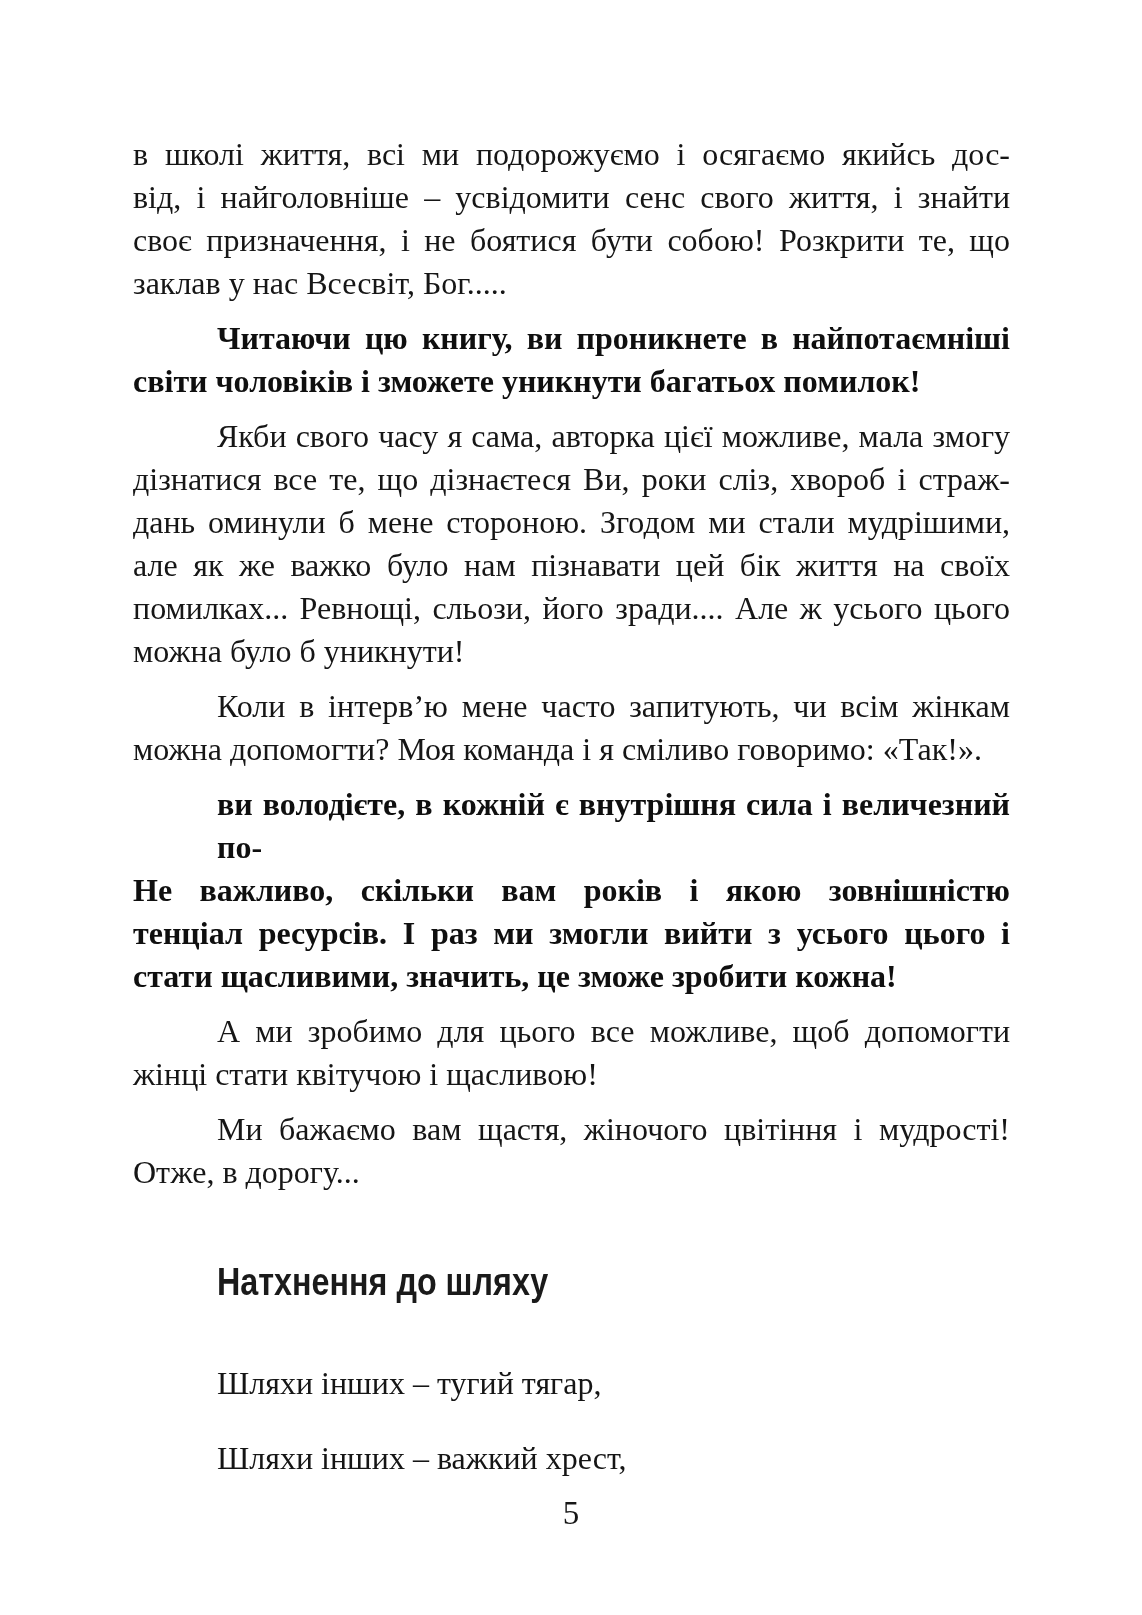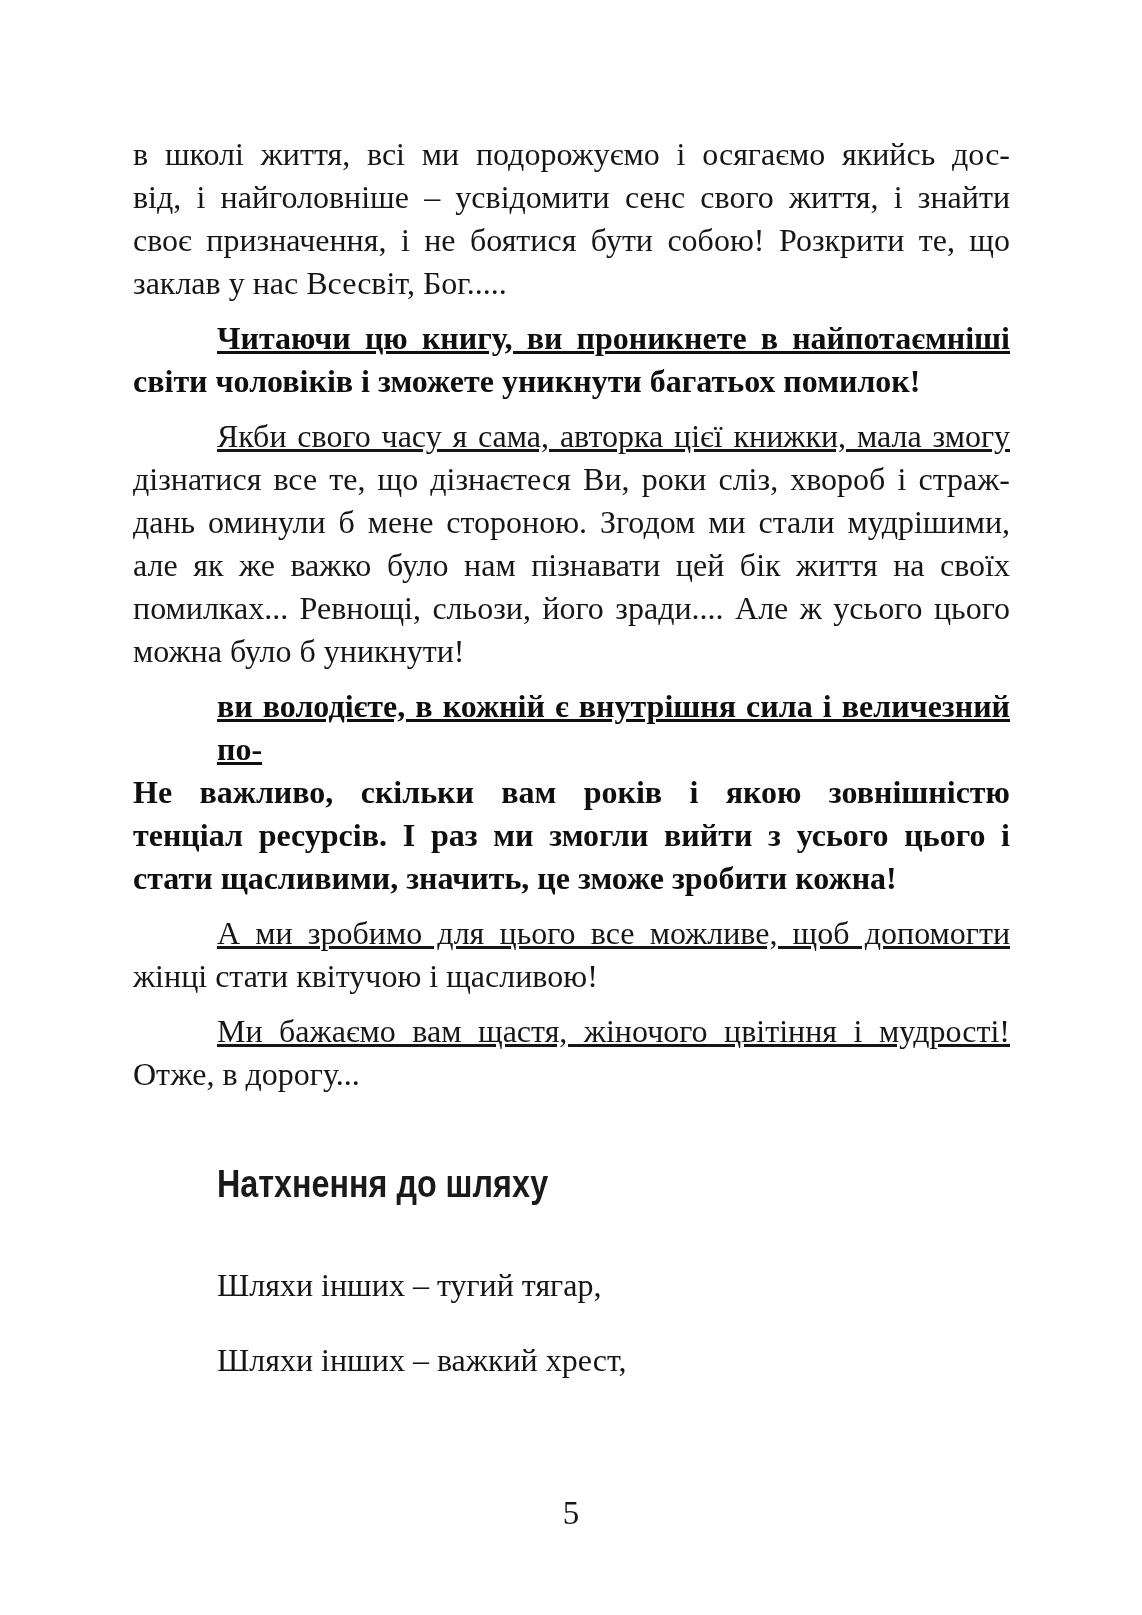--- a/index.html
+++ b/index.html
@@ -25,21 +25,21 @@
   .line {
     text-align: justify;
     text-align-last: justify;
     -moz-text-align-last: justify;
   }
   .line.last {
     text-align: center;
     text-align-last: left;
     -moz-text-align-last: left;
   }
-  .para.indent .line:first-child { padding-left: 84px; text-decoration: underline; }
+  .para.indent .line:first-child { padding-left: 84px; }
   .section-heading {
     margin-top: 64px;
     padding-left: 84px;
     font-family: "Liberation Sans", "DejaVu Sans", sans-serif;
     font-weight: bold;
     font-size: 38px;
     line-height: 48px;
     color: #1a1a1a;
     white-space: nowrap;
   }
@@ -75,26 +75,30 @@
         <div class="line">в школі життя, всі ми подорожуємо і осягаємо якийсь дос-</div>
         <div class="line">від, і найголовніше – усвідомити сенс свого життя, і знайти</div>
         <div class="line">своє призначення, і не боятися бути собою! Розкрити те, що</div>
         <div class="line last">заклав у нас Всесвіт, Бог.....</div>
       </div>
       <div class="para bold indent">
         <div class="line">Читаючи цю книгу, ви проникнете в найпотаємніші</div>
         <div class="line last">світи чоловіків і зможете уникнути багатьох помилок!</div>
       </div>
       <div class="para normal indent">
-        <div class="line">Якби свого часу я сама, авторка цієї книжки, мала змогу</div>
+        <div class="line">Якби свого часу я сама, авторка цієї можливе, мала змогу</div>
         <div class="line">дізнатися все те, що дізнаєтеся Ви, роки сліз, хвороб і страж-</div>
         <div class="line">дань оминули б мене стороною. Згодом ми стали мудрішими,</div>
         <div class="line">але як же важко було нам пізнавати цей бік життя на своїх</div>
         <div class="line">помилках... Ревнощі, сльози, його зради.... Але ж усього цього</div>
         <div class="line last">можна було б уникнути!</div>
+      </div>
+      <div class="para normal indent">
+        <div class="line">Коли в інтерв’ю мене часто запитують, чи всім жінкам</div>
+        <div class="line last">можна допомогти? Моя команда і я сміливо говоримо: «Так!».</div>
       </div>
       <div class="para bold indent">
         <div class="line">ви володієте, в кожній є внутрішня сила і величезний по-</div>
         <div class="line">Не важливо, скільки вам років і якою зовнішністю</div>
         <div class="line">тенціал ресурсів. І раз ми змогли вийти з усього цього і</div>
         <div class="line last">стати щасливими, значить, це зможе зробити кожна!</div>
       </div>
       <div class="para normal indent">
         <div class="line">А ми зробимо для цього все можливе, щоб допомогти</div>
         <div class="line last">жінці стати квітучою і щасливою!</div>

